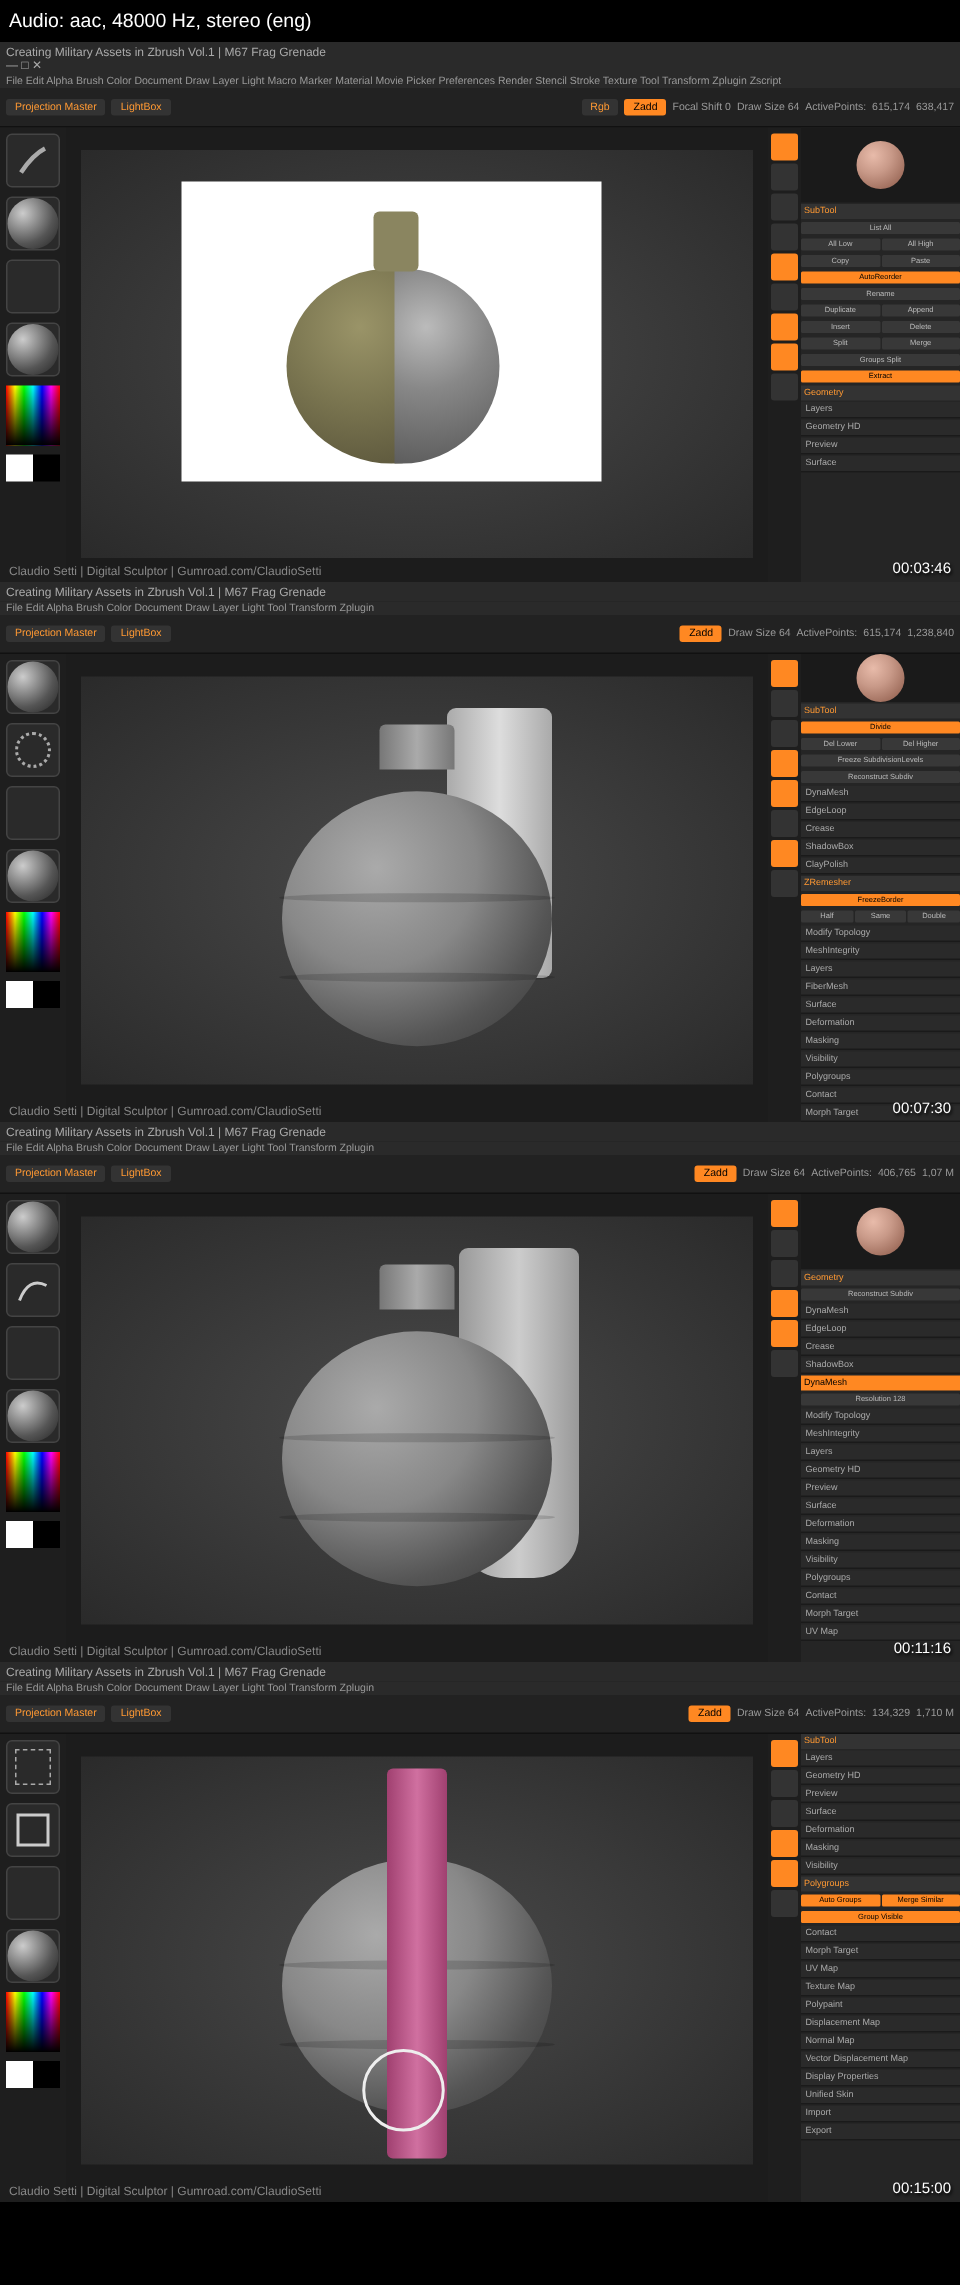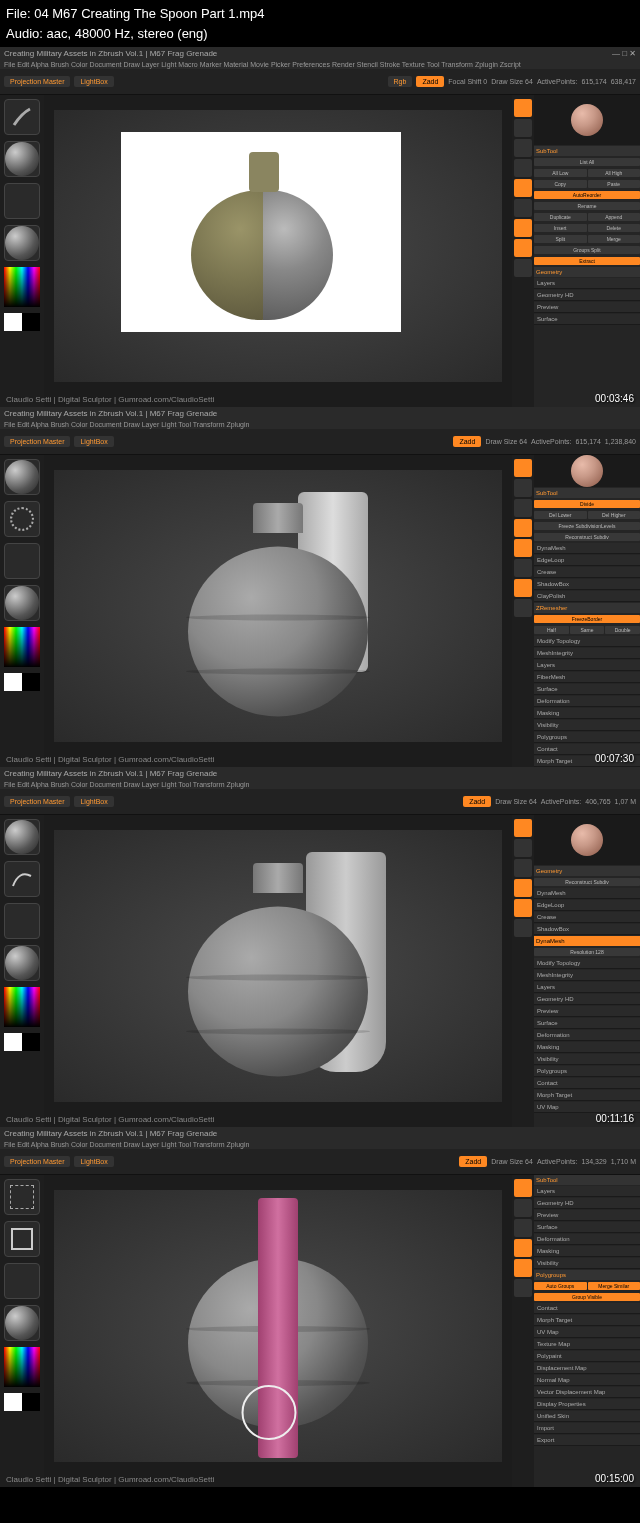--- a/index.html
+++ b/index.html
@@ -22,20 +22,21 @@
   height: 360px;
   background: #1a1a1a;
 }
 .titlebar {
   background: #2a2a2a;
   color: #aaa;
   font-size: 8px;
   padding: 2px 4px;
   display: flex;
   justify-content: space-between;
+  flex-direction: column;
 }
 .menubar {
   background: #2a2a2a;
   font-size: 7px;
   padding: 1px 4px;
   color: #999;
   display: flex;
   gap: 8px;
 }
 .topbar {
@@ -267,24 +268,20 @@
   left: 50%;
   top: 3%;
   transform: translateX(-50%);
   border-radius: 4px;
 }
 </style>
 </head>
 <body>
 
 <div class="header-info">
-  <div>
-    <span>File:</span>
-    <span>04 M67 Creating The Spoon Part 1.mp4</span>
-  </div>
   <div>
     <span>Audio:</span>
     <span>aac, 48000 Hz, stereo (eng)</span>
   </div>
 </div>
 
 <div class="frame">
   <div class="titlebar">
     <span>Creating Military Assets in Zbrush Vol.1 | M67 Frag Grenade</span>
     <span>— □ ✕</span>

